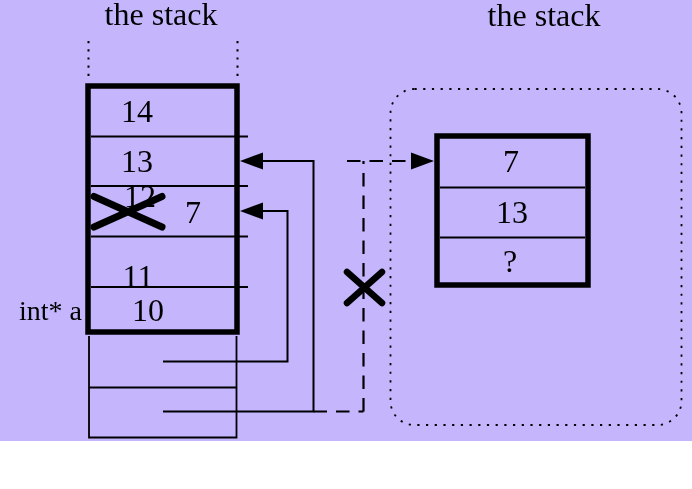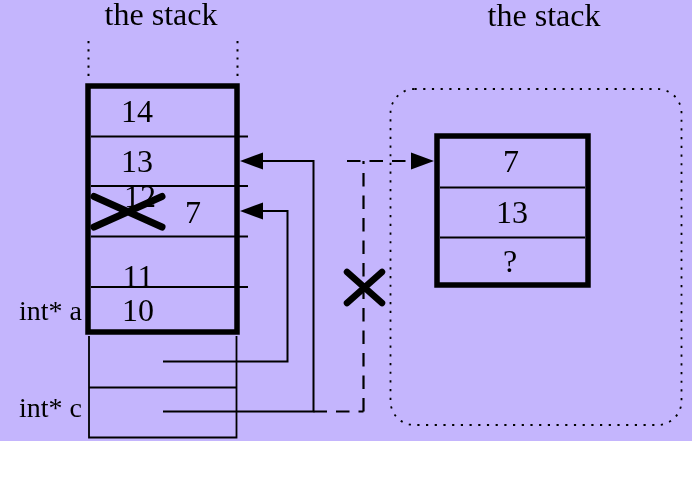--- a/index.html
+++ b/index.html
@@ -82,22 +82,21 @@
   </svg>
 
   <div class="caption" style="left:161px; top:14px">the stack</div>
   <div class="caption" style="left:544px; top:15px">the stack</div>
 
   <div class="num" style="left:137px; top:111px">14</div>
   <div class="num" style="left:137px; top:161px">13</div>
   <div class="num" style="left:140px; top:196px">12</div>
   <div class="num" style="left:193px; top:212px">7</div>
   <div class="num" style="left:138px; top:276px">11</div>
-  <div class="num" style="left:138px; top:310px">10</div>
+  <div class="num" style="left:148px; top:310px">10</div>
 
   <div class="num" style="left:511px; top:161px">7</div>
   <div class="num" style="left:512px; top:212px">13</div>
   <div class="num" style="left:510px; top:261px">?</div>
 
   <div class="ptr-label" style="top:311px">int* a</div>
-  <div class="ptr-label" style="top:408px">int* c</div>
 
 </div>
 
 </body></html>

